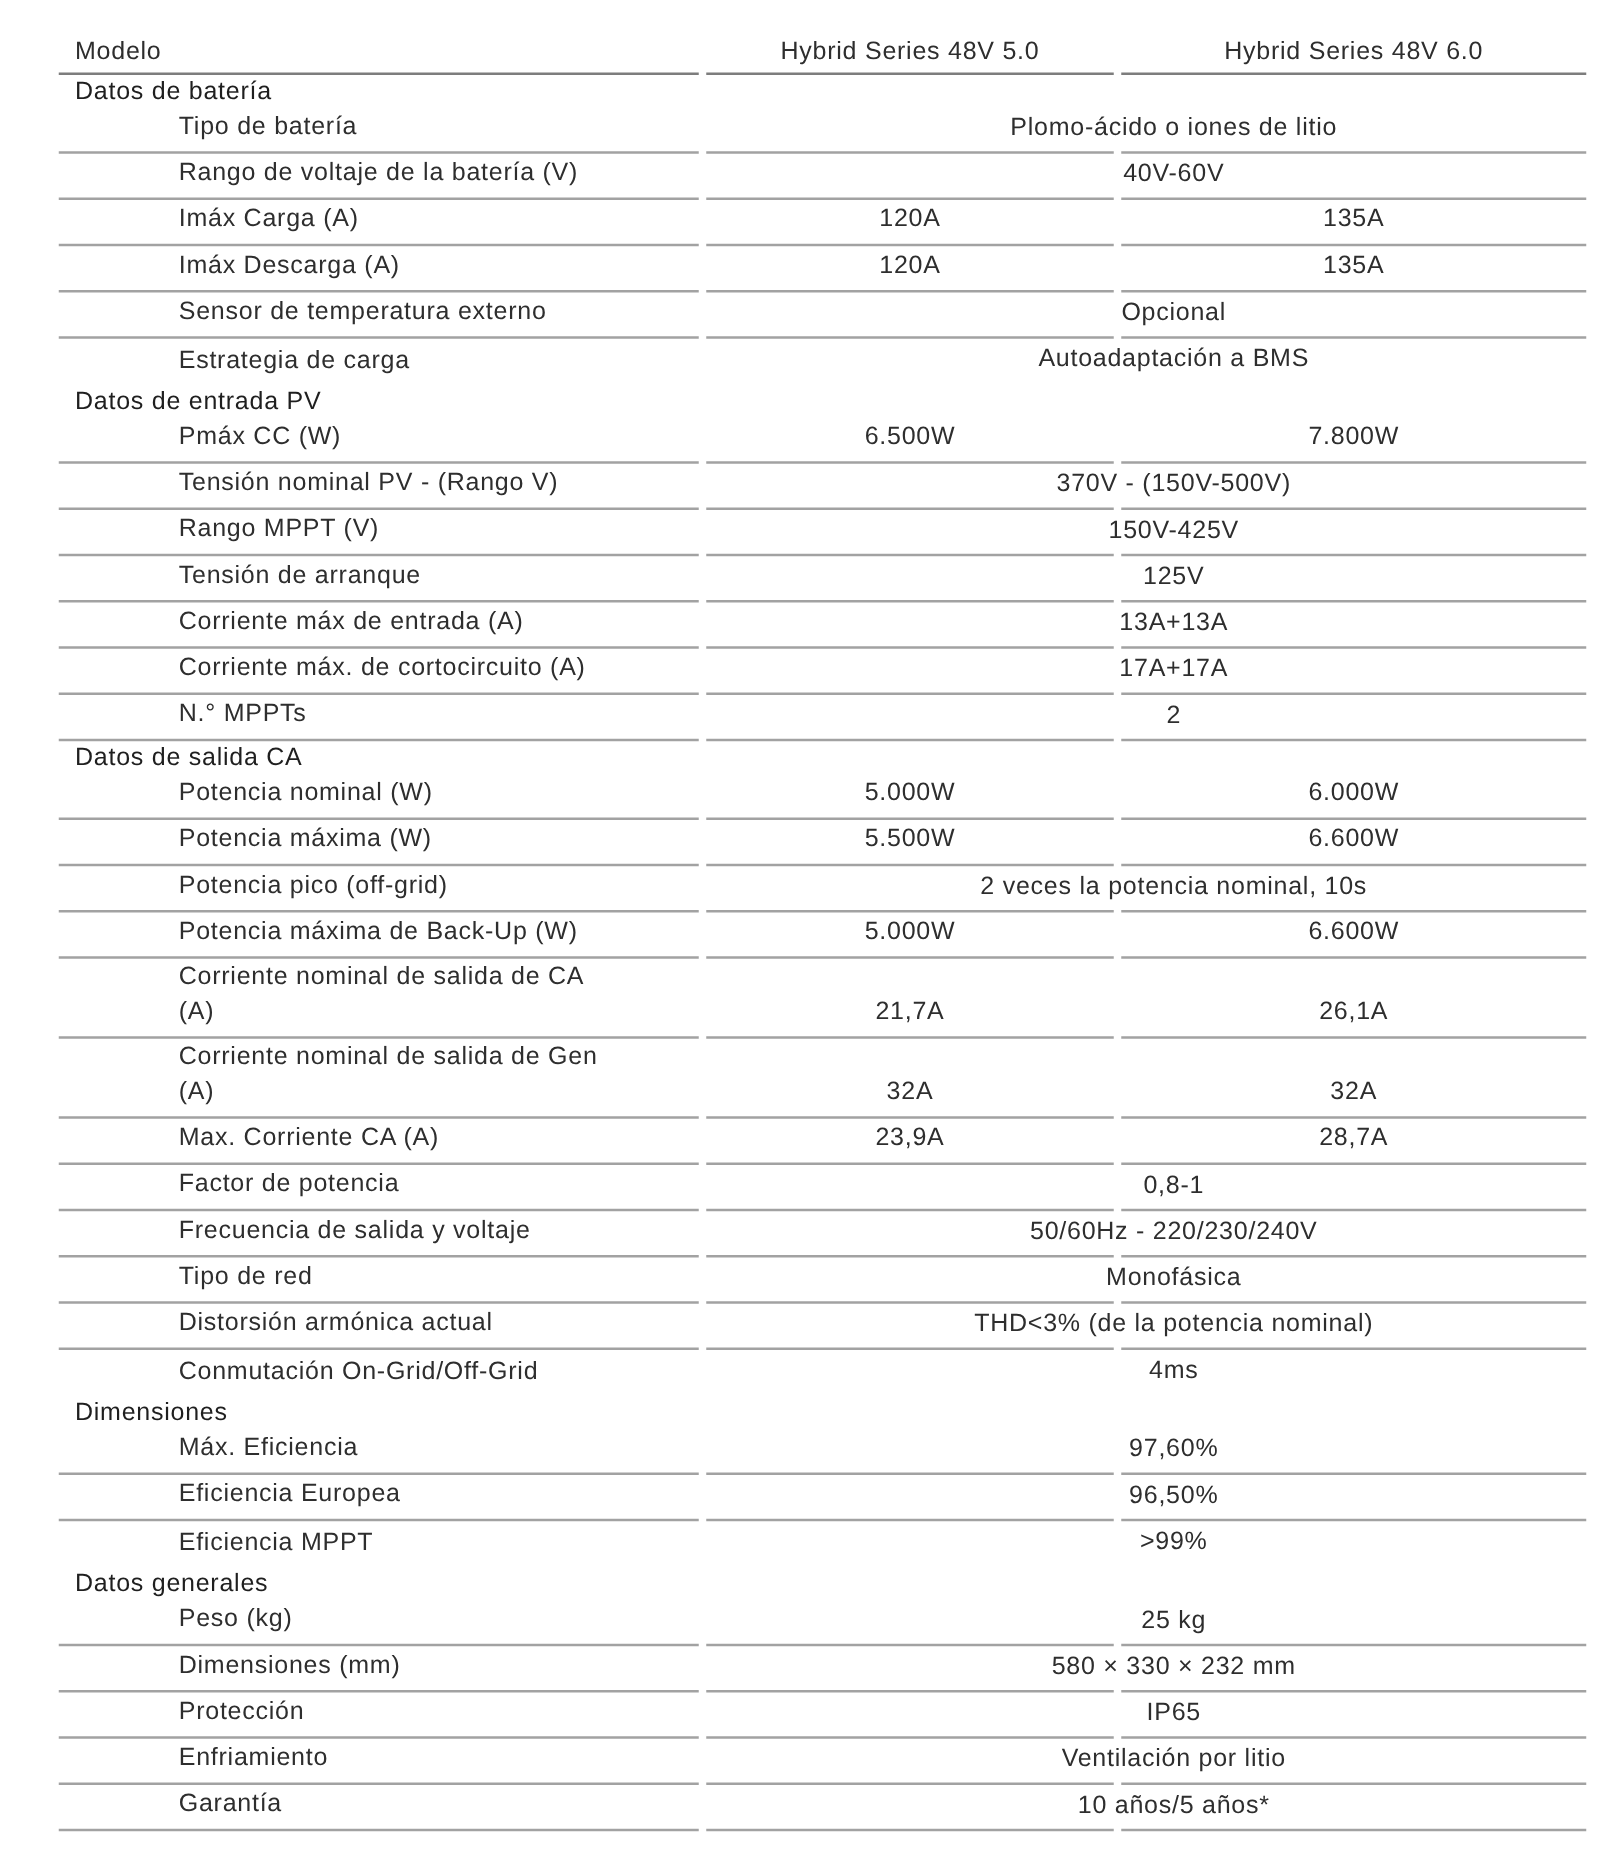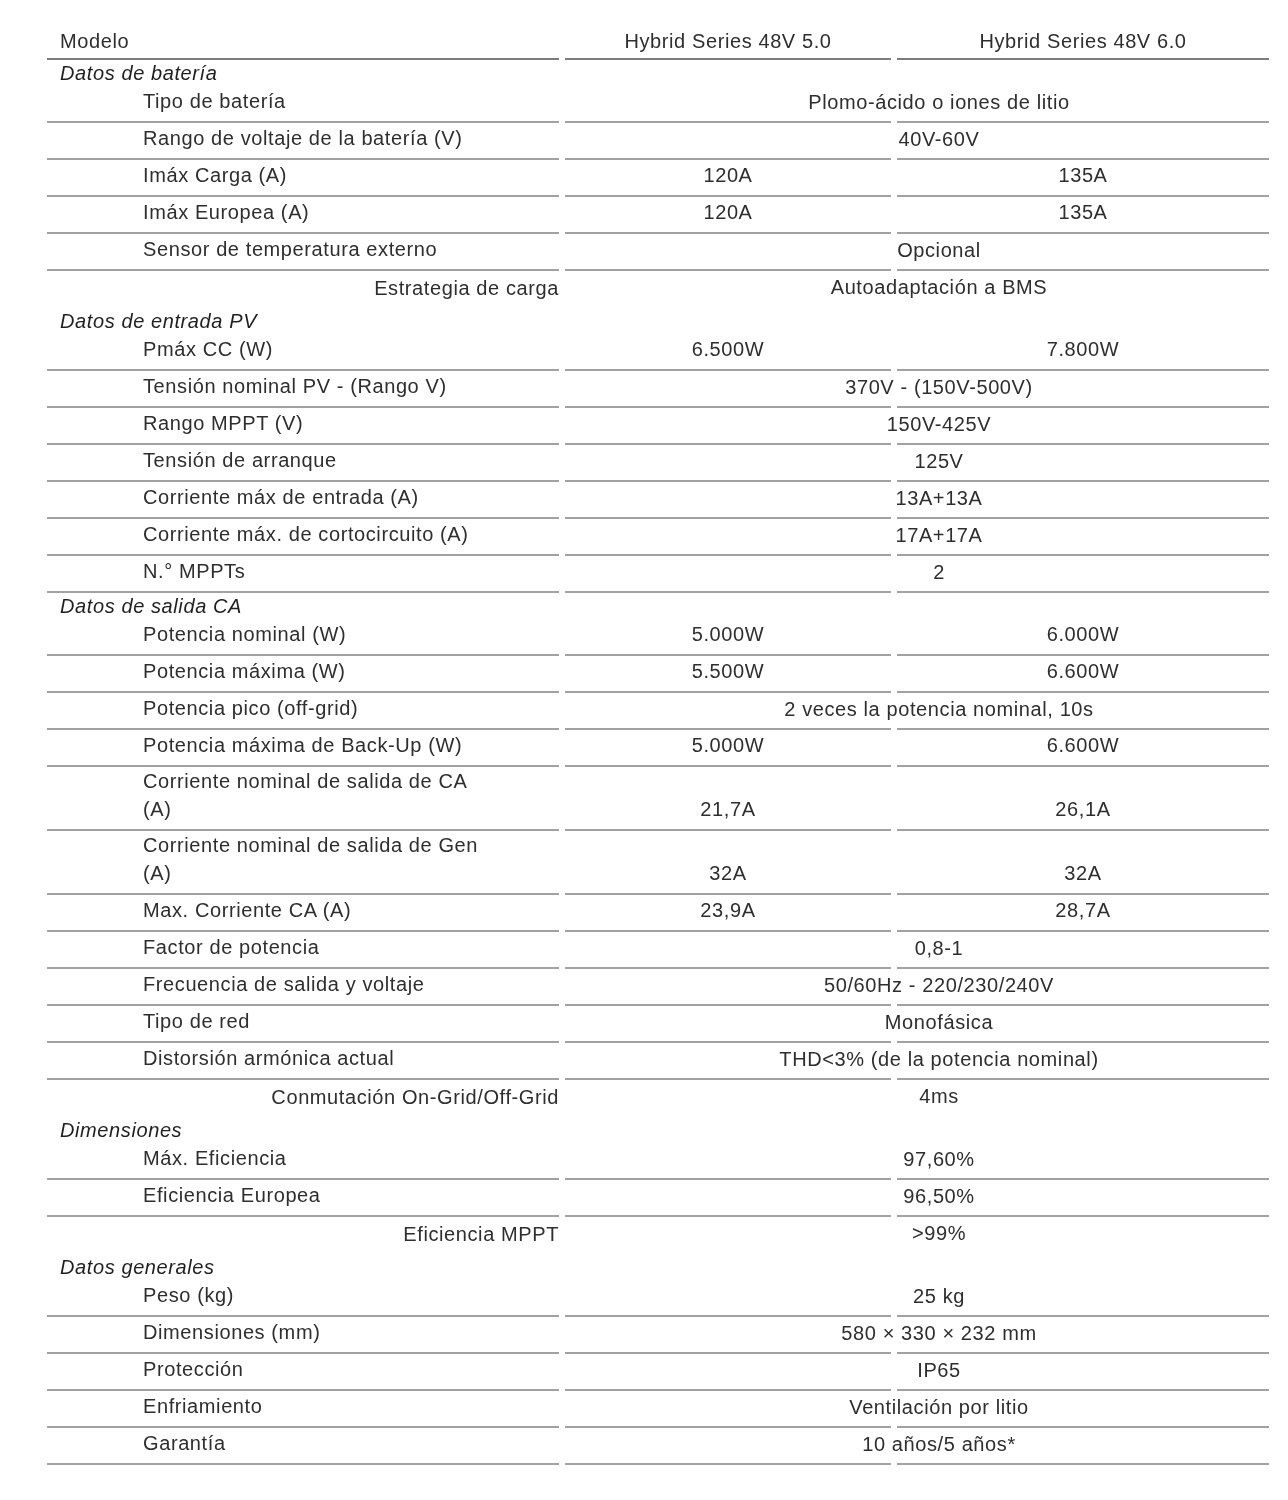--- a/index.html
+++ b/index.html
@@ -41,25 +41,23 @@
   .row.data {
     min-height: 37px;
   }
   .row.data .cell {
     border-bottom: 2px solid #a2a2a2;
     line-height: 28px;
     padding-bottom: 6px;
   }
   .row.data.noline .cell {
     border-bottom: none;
-    text-align: right;
   }
   .row.section {
     min-height: 26px;
-    font-style: italic;
   }
   .row.section .cell {
     line-height: 22px;
     padding-bottom: 2px;
   }
   .cell {
     box-sizing: border-box;
     font-size: 20px;
     letter-spacing: 0.6px;
     min-height: 1px;
@@ -116,21 +114,21 @@
           <div class="cell val"></div>
           <div class="cell val"></div>
           <div class="merged-val">40V-60V</div>
         </div>
         <div class="row data">
           <div class="cell label">Imáx Carga (A)</div>
           <div class="cell val">120A</div>
           <div class="cell val">135A</div>
         </div>
         <div class="row data">
-          <div class="cell label">Imáx Europea (A)</div>
+          <div class="cell label">Imáx Descarga (A)</div>
           <div class="cell val">120A</div>
           <div class="cell val">135A</div>
         </div>
         <div class="row data">
           <div class="cell label">Sensor de temperatura externo</div>
           <div class="cell val"></div>
           <div class="cell val"></div>
           <div class="merged-val">Opcional</div>
         </div>
         <div class="row data noline">

